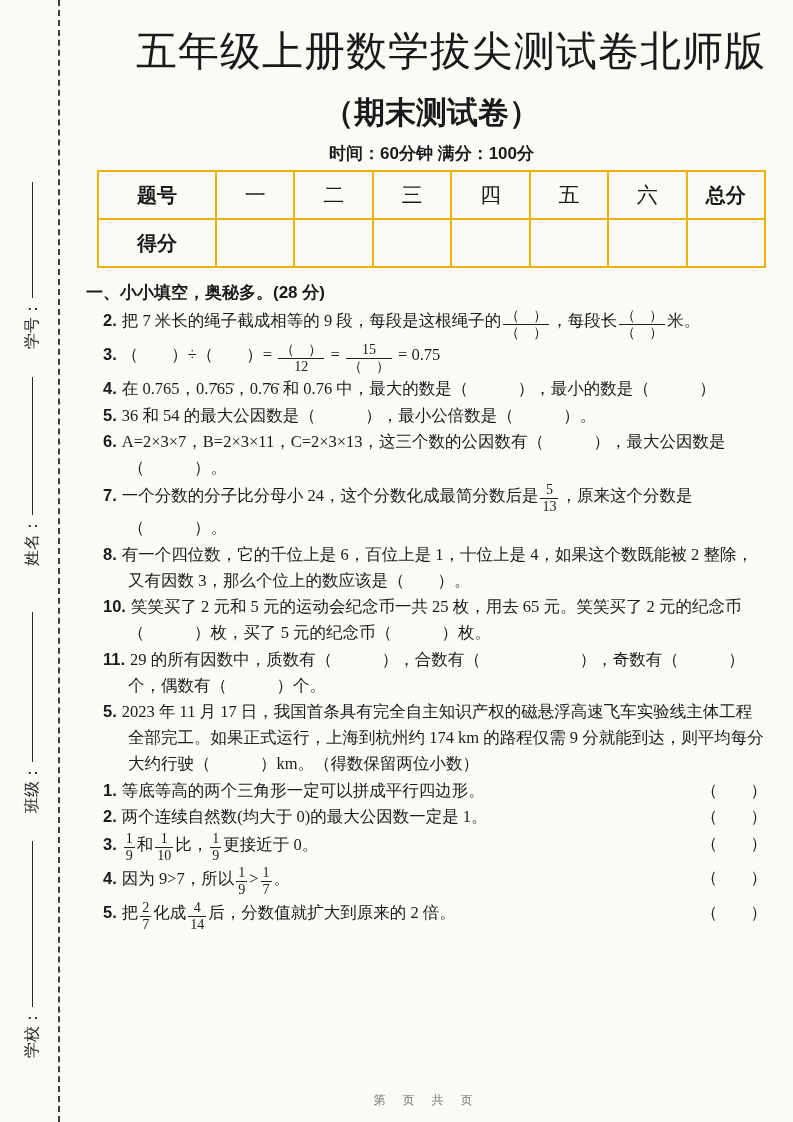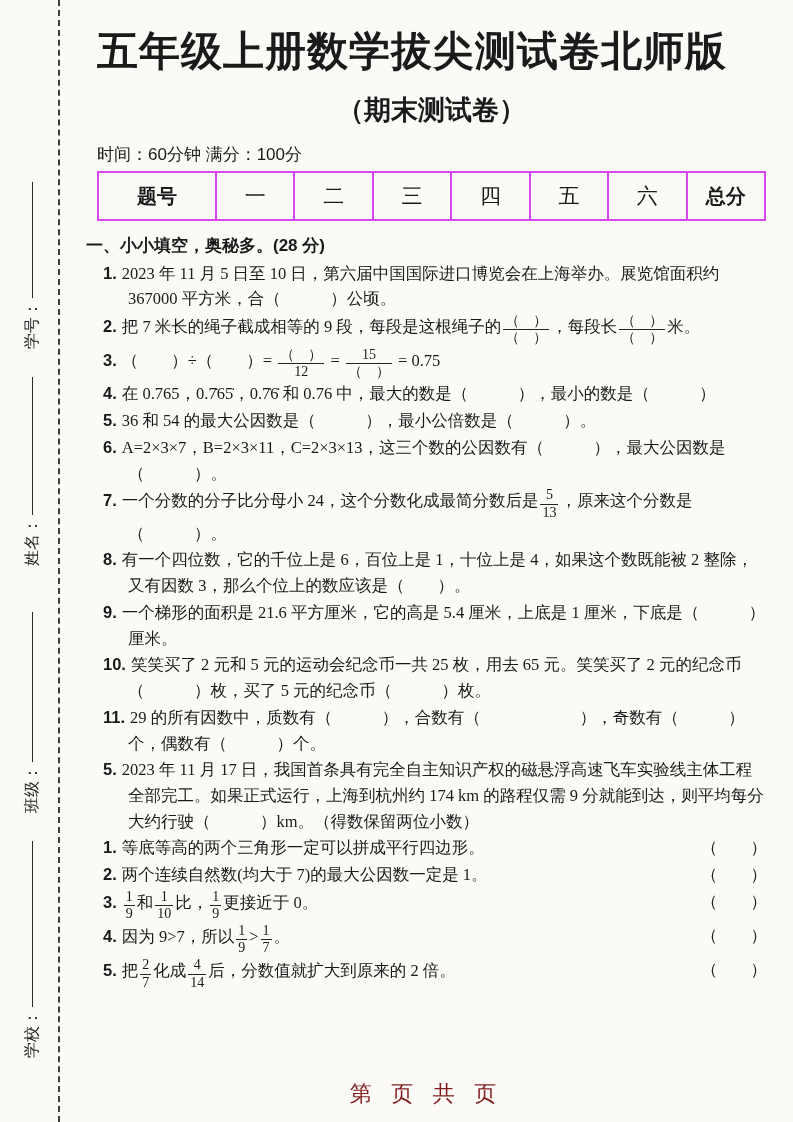--- a/index.html
+++ b/index.html
@@ -31,40 +31,40 @@
   .sb-field:nth-child(3){ margin-left:46px; }
   .sb-field:nth-child(4){ margin-left:28px; }
   .sb-line { display:inline-block; height:0; border-bottom:1.7px solid #2a2a2a; margin-left:3px; }
   .sb-field:nth-child(1) .sb-line{ width:166px; }
   .sb-field:nth-child(2) .sb-line{ width:150px; }
   .sb-field:nth-child(3) .sb-line{ width:138px; }
   .sb-field:nth-child(4) .sb-line{ width:116px; }
 
   .header { margin:0 27px 0 97px; }
   .title {
-    text-align:left;
-    font-family:"Liberation Sans", sans-serif; font-weight:bold;
+    text-align:right;
+    font-family:"Liberation Sans", sans-serif; font-weight:normal;
     font-size:41px; letter-spacing:1px; padding-top:24px;
   }
   .subtitle {
     text-align:center;
     font-family:"Liberation Sans", sans-serif; font-weight:bold;
-    font-size:27px; margin-top:13px;
+    font-size:31px; margin-top:13px;
   }
   .meta {
-    text-align:left;
-    font-family:"Liberation Sans", sans-serif; font-weight:400;
-    font-size:17px; margin-top:15px; margin-bottom:5px;
+    text-align:center;
+    font-family:"Liberation Sans", sans-serif; font-weight:700;
+    font-size:17px; margin-top:8px; margin-bottom:5px;
   }
   table.score {
     width:669px; margin-left:97px;
     border-collapse:collapse; table-layout:fixed;
   }
   .score td {
-    border:2px solid #d946ef; height:44px;
+    border:2px solid #eab308; height:44px;
     text-align:center; vertical-align:middle; font-size:21px;
   }
   .score td.lbl { font-family:"Liberation Sans", sans-serif; font-weight:bold; font-size:20px; }
   .score col.c0 { width:118px; }
   .score td.total { font-family:"Liberation Sans", sans-serif; font-weight:bold; font-size:20px; }
 
   .content {
     margin:12px 26px 0 86px;
     font-size:16.5px; line-height:1.56;
   }
@@ -77,21 +77,21 @@
   .frac {
     display:inline-block; vertical-align:-0.75em; text-align:center;
     line-height:1.15; font-size:0.85em; margin:0 2px; text-indent:0;
   }
   .frac .fn { display:block; border-bottom:1.5px solid #222; padding:0 2px; }
   .frac .fd { display:block; padding:0 2px; }
   .bracket { float:right; text-indent:0; }
 
   .footer {
     position:absolute; left:86px; right:26px; bottom:13px;
-    text-align:center; font-size:22px; letter-spacing:7px; color:#7f1d1d;
+    text-align:center; font-size:12px; letter-spacing:7px; color:#737373;
   }
 </style>
 </head>
 <body>
 
 <div class="dashed-margin"></div>
 
 <div class="sidebar-rot">
   <span class="sb-field">
     <span>学校：</span>
@@ -132,37 +132,45 @@
       <tr>
     <td class="lbl">题号</td>
     <td>一</td>
     <td>二</td>
     <td>三</td>
     <td>四</td>
     <td>五</td>
     <td>六</td>
     <td class="total">总分</td>
   </tr>
+  <tr>
+    <td class="lbl">得分</td>
+    <td></td>
+    <td></td>
+    <td></td>
+    <td></td>
+    <td></td>
+    <td></td>
+    <td></td>
+  </tr>
 </tbody>
   </table>
 
 <div class="content">
     <div class="sec-heading">一、小小填空，奥秘多。(28 分)</div>
-    <div class="q"><span class="q-num">1.</span><span class="q-body">2023 年 11 月 5 日至 10 日，第六届中国国际进口博览会在上海举办。展览馆面积约 367000 平方米，合（　　　）公顷。</span></div>
     <div class="q"><span class="q-num">2.</span><span class="q-body">把 7 米长的绳子截成相等的 9 段，每段是这根绳子的<span class="frac"><span class="fn">（　）</span><span class="fd">（　）</span></span>，每段长<span class="frac"><span class="fn">（　）</span><span class="fd">（　）</span></span>米。</span></div>
     <div class="q"><span class="q-num">3.</span><span class="q-body">（　　）÷（　　）= <span class="frac"><span class="fn">（　）</span><span class="fd">12</span></span> = <span class="frac"><span class="fn">15</span><span class="fd">（　）</span></span> = 0.75</span></div>
     <div class="q"><span class="q-num">4.</span><span class="q-body">在 0.765，0.7̇65̇，0.7̇6̇ 和 0.76 中，最大的数是（　　　），最小的数是（　　　）</span></div>
     <div class="q"><span class="q-num">5.</span><span class="q-body">36 和 54 的最大公因数是（　　　），最小公倍数是（　　　）。</span></div>
     <div class="q"><span class="q-num">6.</span><span class="q-body">A=2×3×7，B=2×3×11，C=2×3×13，这三个数的公因数有（　　　），最大公因数是（　　　）。</span></div>
     <div class="q"><span class="q-num">7.</span><span class="q-body">一个分数的分子比分母小 24，这个分数化成最简分数后是<span class="frac"><span class="fn">5</span><span class="fd">13</span></span>，原来这个分数是（　　　）。</span></div>
     <div class="q"><span class="q-num">8.</span><span class="q-body">有一个四位数，它的千位上是 6，百位上是 1，十位上是 4，如果这个数既能被 2 整除，又有因数 3，那么个位上的数应该是（　　）。</span></div>
-    <div class="q"><span class="q-num">9.</span><span class="q-body">一个梯形的面积是 21.6 平方厘米，它的高是 5.4 厘米，上底是 1 厘米，下底是（　　　）厘米。</span></div>
     <div class="q"><span class="q-num">10.</span><span class="q-body">笑笑买了 2 元和 5 元的运动会纪念币一共 25 枚，用去 65 元。笑笑买了 2 元的纪念币（　　　）枚，买了 5 元的纪念币（　　　）枚。</span></div>
     <div class="q"><span class="q-num">11.</span><span class="q-body">29 的所有因数中，质数有（　　　），合数有（　　　　　　），奇数有（　　　）个，偶数有（　　　）个。</span></div>
     <div class="q"><span class="q-num">5.</span><span class="q-body">2023 年 11 月 17 日，我国首条具有完全自主知识产权的磁悬浮高速飞车实验线主体工程全部完工。如果正式运行，上海到杭州约 174 km 的路程仅需 9 分就能到达，则平均每分大约行驶（　　　）km。（得数保留两位小数）</span></div>
     <div class="q"><span class="bracket">（　　）</span><span class="q-num">1.</span><span class="q-body">等底等高的两个三角形一定可以拼成平行四边形。</span></div>
-    <div class="q"><span class="bracket">（　　）</span><span class="q-num">2.</span><span class="q-body">两个连续自然数(均大于 7)的最大公因数一定是 1。</span></div>
+    <div class="q"><span class="bracket">（　　）</span><span class="q-num">2.</span><span class="q-body">两个连续自然数(均大于 0)的最大公因数一定是 1。</span></div>
     <div class="q"><span class="bracket">（　　）</span><span class="q-num">3.</span><span class="q-body"><span class="frac"><span class="fn">1</span><span class="fd">9</span></span>和<span class="frac"><span class="fn">1</span><span class="fd">10</span></span>比，<span class="frac"><span class="fn">1</span><span class="fd">9</span></span>更接近于 0。</span></div>
     <div class="q"><span class="bracket">（　　）</span><span class="q-num">4.</span><span class="q-body">因为 9&gt;7，所以<span class="frac"><span class="fn">1</span><span class="fd">9</span></span>&gt;<span class="frac"><span class="fn">1</span><span class="fd">7</span></span>。</span></div>
     <div class="q"><span class="bracket">（　　）</span><span class="q-num">5.</span><span class="q-body">把<span class="frac"><span class="fn">2</span><span class="fd">7</span></span>化成<span class="frac"><span class="fn">4</span><span class="fd">14</span></span>后，分数值就扩大到原来的 2 倍。</span></div>
   </div>
 
 <div class="footer">第 页 共 页</div>
 
 </body></html>

